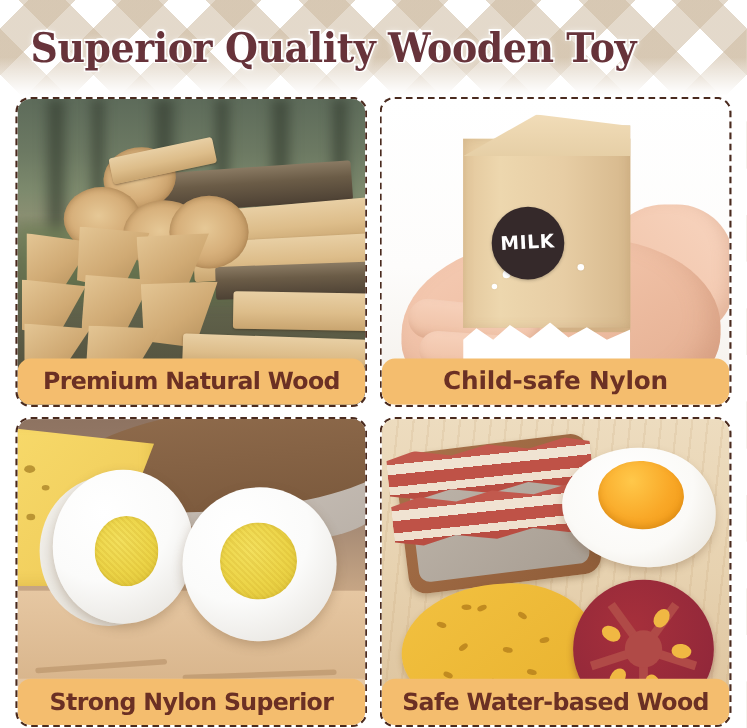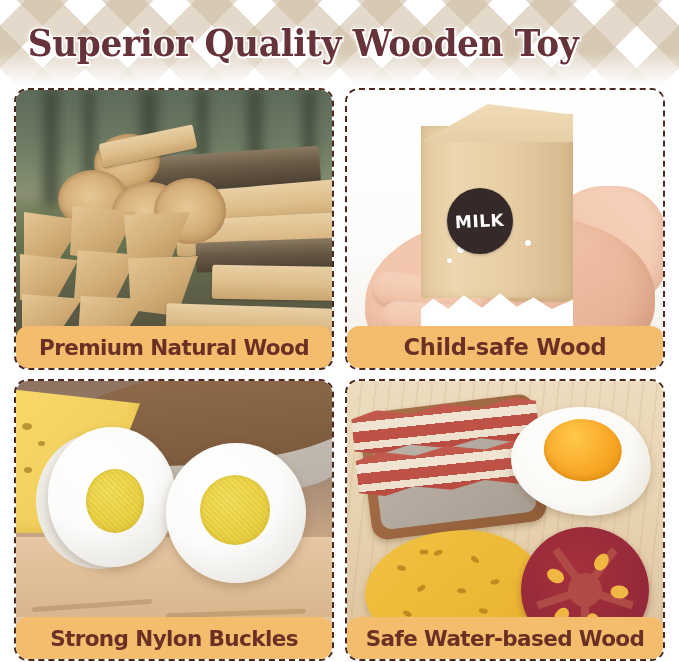--- a/index.html
+++ b/index.html
@@ -471,21 +471,21 @@
         <div class="carton-roof"></div>
         <div class="milk-drip"></div>
         <div class="drop" style="left:110px; top:156px; width:7px; height:7px;"></div>
         <div class="drop" style="left:100px; top:168px; width:5px; height:5px;"></div>
         <div class="drop" style="left:178px; top:150px; width:6px; height:6px;"></div>
         <div class="milk-circle">
           <span>MILK</span>
         </div>
       </div>
       <div class="card-label">
-        <span class="card-label-text">Child-safe Wood</span>
+        <span class="card-label-text">Child-safe Nylon</span>
       </div>
     </div>
 
     <div class="card">
       <div class="card-photo photo-eggs">
         <div class="grey-plate"></div>
         <div class="brown-band"></div>
         <div class="cheese-wedge">
           <div class="cheese-hole" style="left:14px; top:34px; width:10px; height:7px;"></div>
           <div class="cheese-hole" style="left:30px; top:52px; width:7px; height:5px;"></div>
@@ -499,21 +499,21 @@
         <div class="egg-rim" style="left:20px; top:52px; width:126px; height:136px;"></div>
         <div class="egg" style="left:32px; top:46px; width:128px; height:140px;">
           <div class="yolk" style="left:38px; top:42px; width:58px; height:64px;"></div>
         </div>
 
         <div class="egg" style="left:150px; top:62px; width:140px; height:140px;">
           <div class="yolk" style="left:34px; top:32px; width:70px; height:70px;"></div>
         </div>
       </div>
       <div class="card-label">
-        <span class="card-label-text long">Strong Nylon Buckles</span>
+        <span class="card-label-text long">Strong Nylon Superior</span>
       </div>
     </div>
 
     <div class="card">
       <div class="card-photo photo-food">
         <div class="toast">
           <div class="toast-inner"></div>
         </div>
         <div class="bacon">
           <div class="bacon-strip" style="top:0px;"></div>

